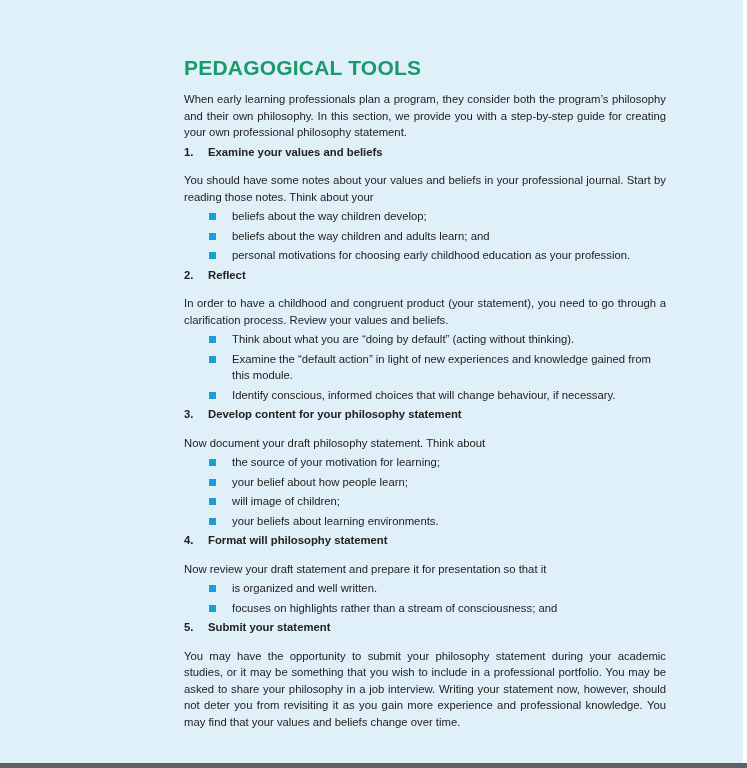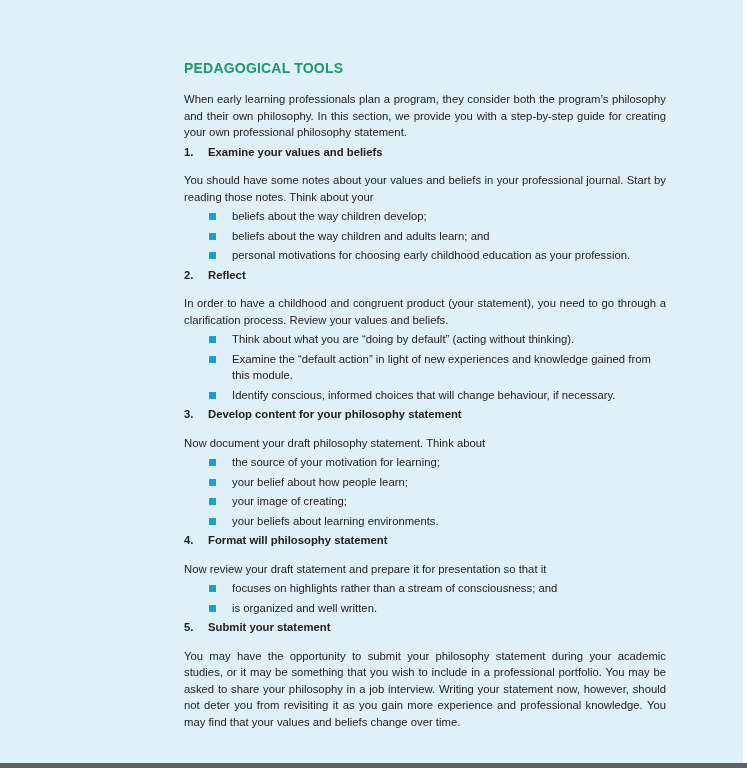--- a/index.html
+++ b/index.html
@@ -33,21 +33,21 @@
     }
     .content {
       position: absolute;
       left: 184px;
       top: 57px;
       width: 482px;
       font-size: 11.3px;
       line-height: 16.5px;
     }
     .title {
-      font-size: 14px;
+      font-size: 21px;
       font-weight: bold;
       color: #1a9a6a;
       margin: 0 0 10px 0;
       line-height: 22px;
       letter-spacing: 0.2px;
     }
     p.body {
       margin: 12px 0 3px 0;
       text-align: justify;
     }
@@ -115,34 +115,34 @@
 
     <section>
       <div class="step-heading">
         <span class="step-num">3.</span>
         <span>Develop content for your philosophy statement</span>
       </div>
       <p class="body">Now document your draft philosophy statement. Think about</p>
       <ul class="bullets">
         <li><span class="bullet-icon"></span><span>the source of your motivation for learning;</span></li>
         <li><span class="bullet-icon"></span><span>your belief about how people learn;</span></li>
-        <li><span class="bullet-icon"></span><span>your image of creating;</span></li>
+        <li><span class="bullet-icon"></span><span>will image of children;</span></li>
         <li><span class="bullet-icon"></span><span>your beliefs about learning environments.</span></li>
       </ul>
     </section>
 
     <section>
       <div class="step-heading">
         <span class="step-num">4.</span>
         <span>Format will philosophy statement</span>
       </div>
       <p class="body">Now review your draft statement and prepare it for presentation so that it</p>
       <ul class="bullets">
+        <li><span class="bullet-icon"></span><span>is organized and well written.</span></li>
         <li><span class="bullet-icon"></span><span>focuses on highlights rather than a stream of consciousness; and</span></li>
-        <li><span class="bullet-icon"></span><span>is organized and well written.</span></li>
       </ul>
     </section>
 
     <section>
       <div class="step-heading">
         <span class="step-num">5.</span>
         <span>Submit your statement</span>
       </div>
       <p class="body">You may have the opportunity to submit your philosophy statement during your academic studies, or it may be something that you wish to include in a professional portfolio. You may be asked to share your philosophy in a job interview. Writing your statement now, however, should not deter you from revisiting it as you gain more experience and professional knowledge. You may find that your values and beliefs change over time.</p>
     </section>

